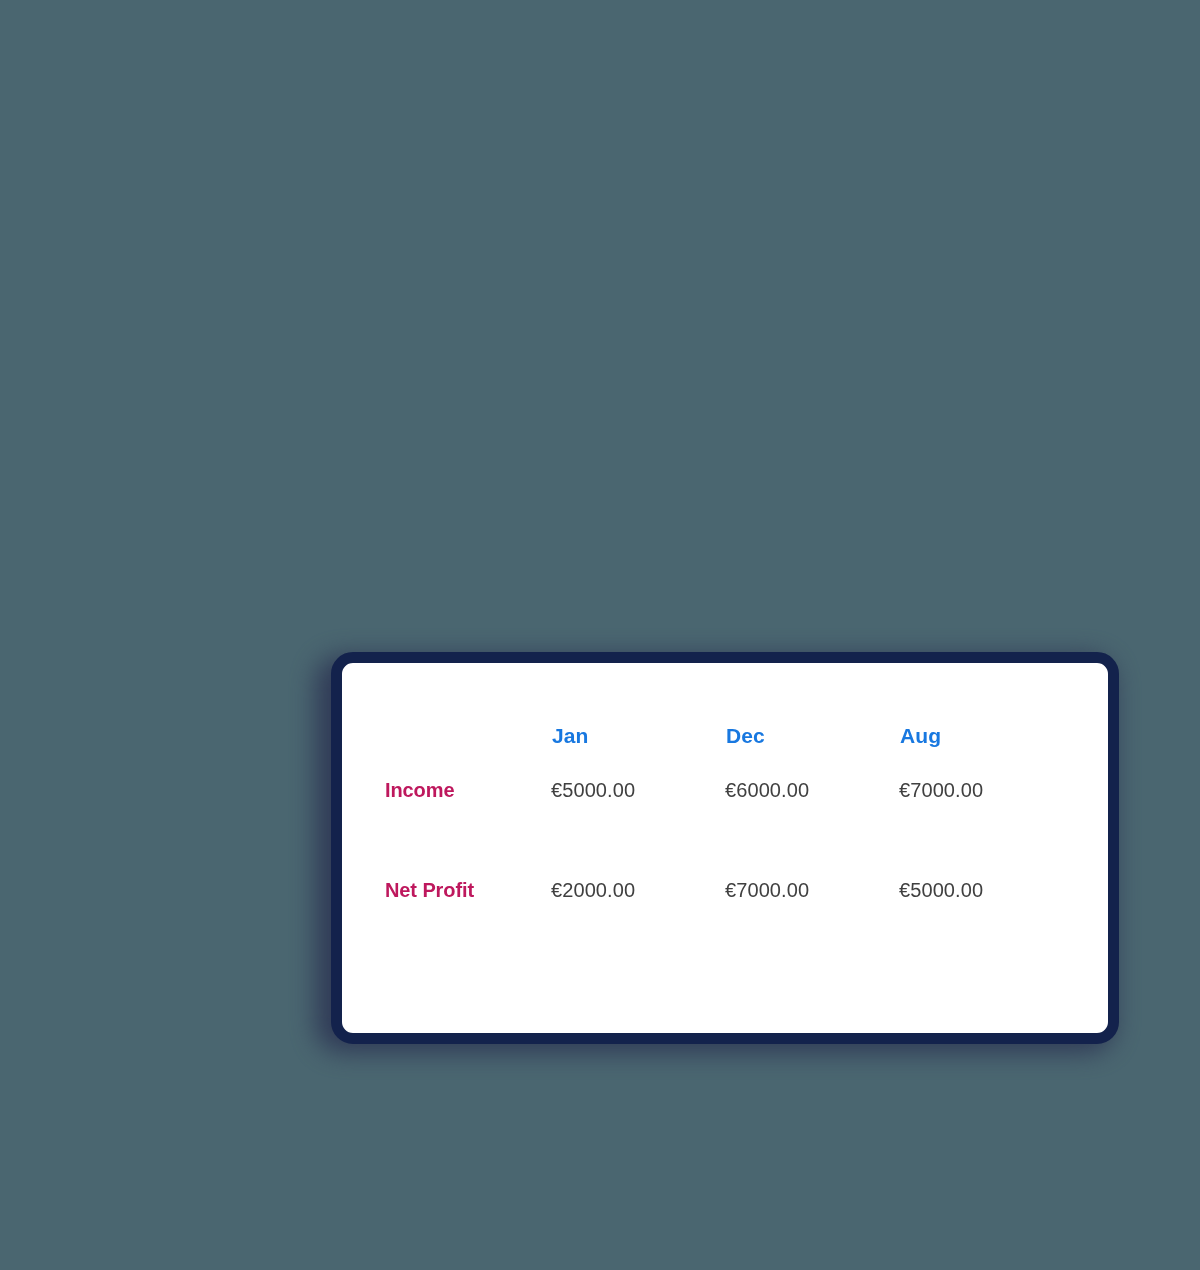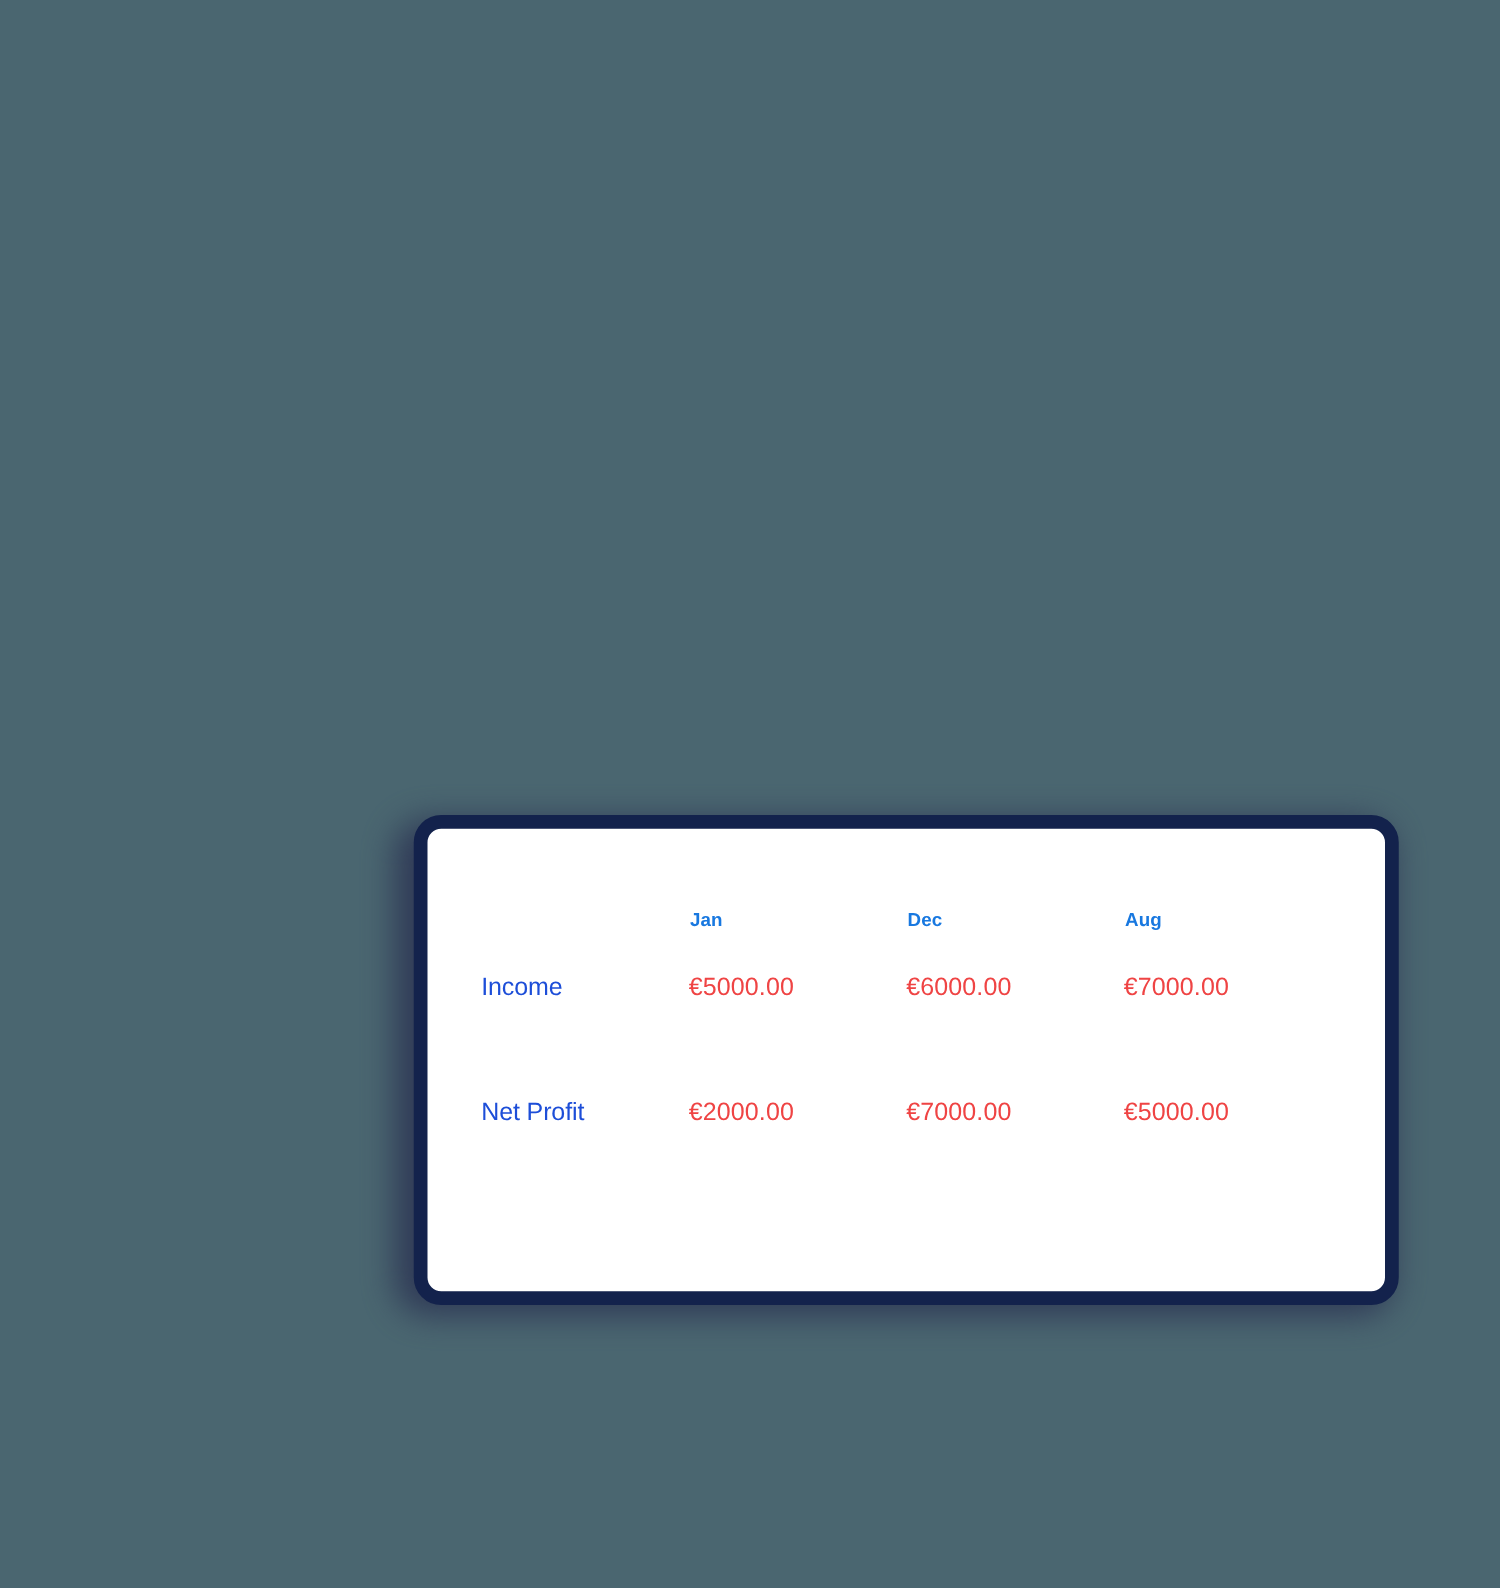--- a/index.html
+++ b/index.html
@@ -68,45 +68,45 @@
     padding: 0;
     text-align: left;
     vertical-align: middle;
     border: 0;
   }
 
   
   .month-head {
     height: 56px;
     color: #1878e0;
-    font-size: 15px;
+    font-size: 21px;
     font-weight: bold;
     letter-spacing: 0.1px;
     padding-left: 1px !important;
   }
   .corner-head {
     height: 56px;
   }
 
   .head-row th {
     border-bottom: 3px solid #1878e0;
   }
 
   
   .row-label {
     height: 52px;
-    color: #1d4ed8;
+    color: #be185d;
     font-size: 20px;
-    font-weight: normal;
+    font-weight: bold;
     letter-spacing: -0.1px;
     padding-left: 7px !important;
   }
   .cell-value {
     height: 52px;
-    color: #ef4444;
+    color: #404040;
     font-size: 20px;
     font-weight: normal;
     letter-spacing: 0.1px;
   }
 
   
   tr.spacer-row td {
     height: 22px;
   }
 

